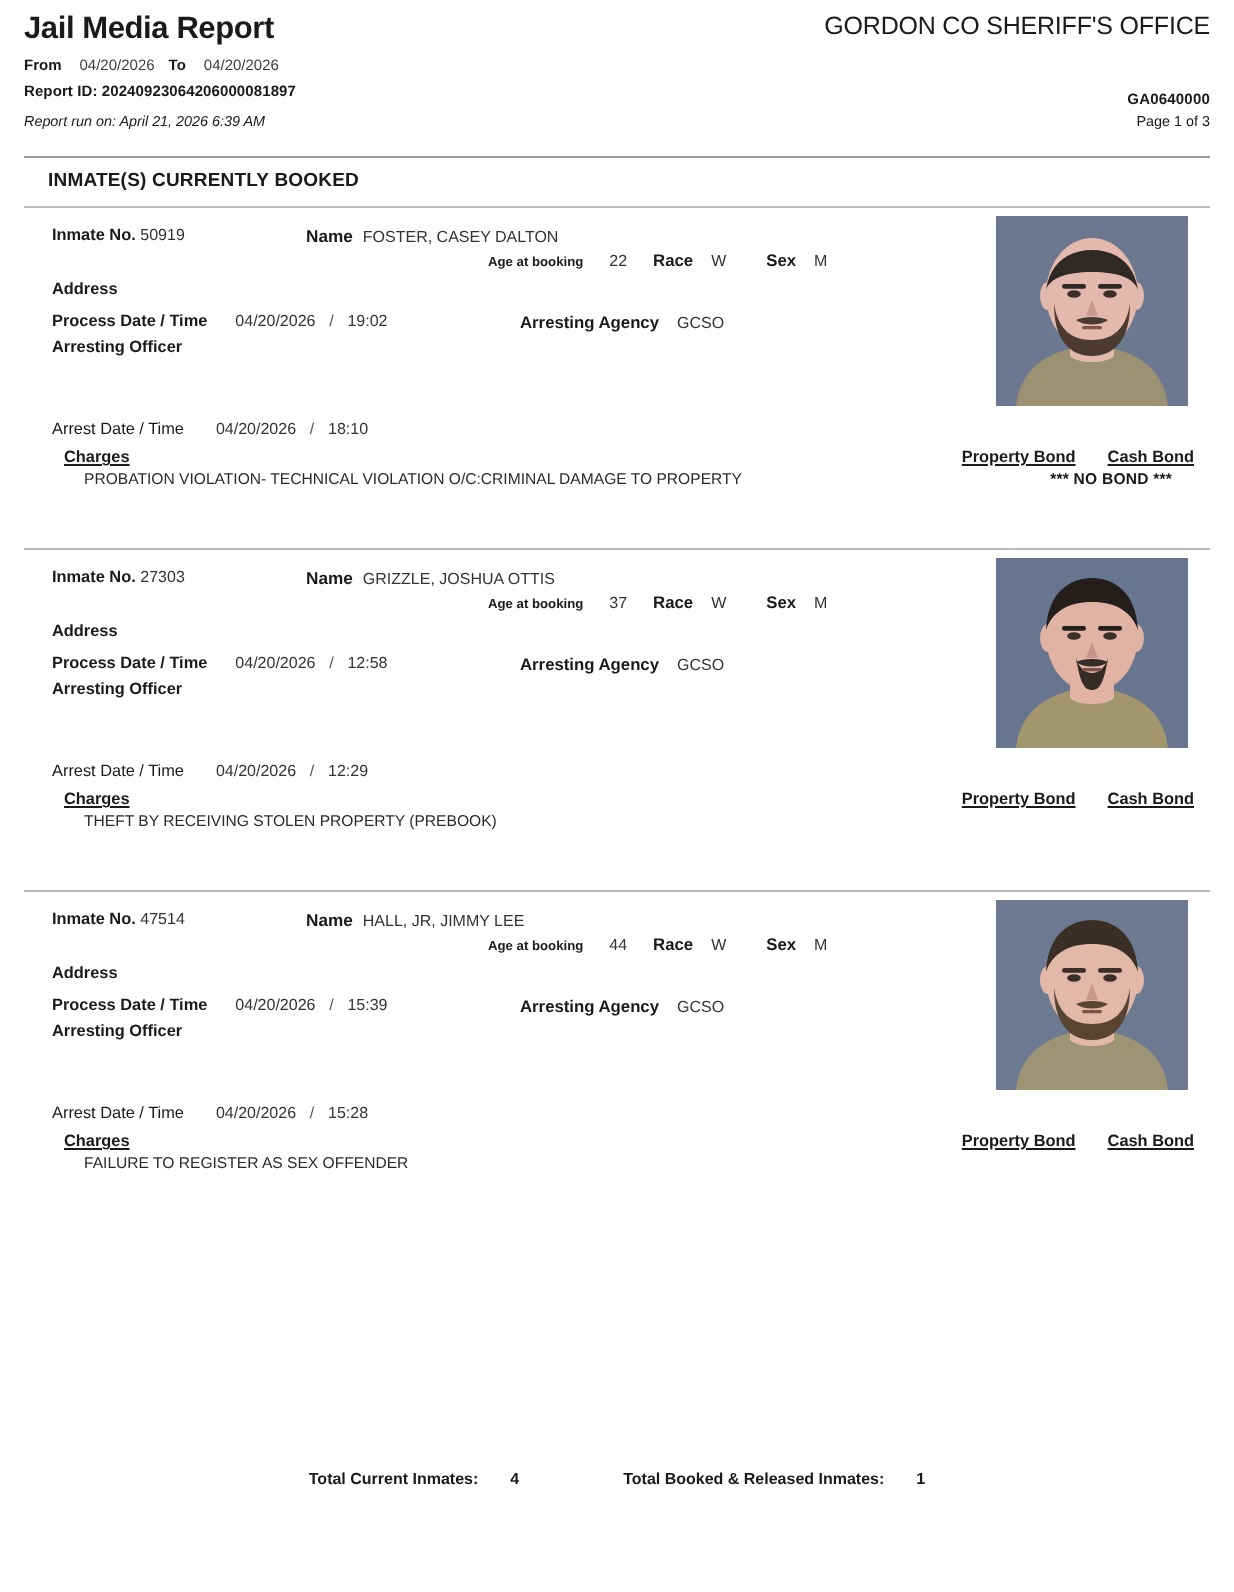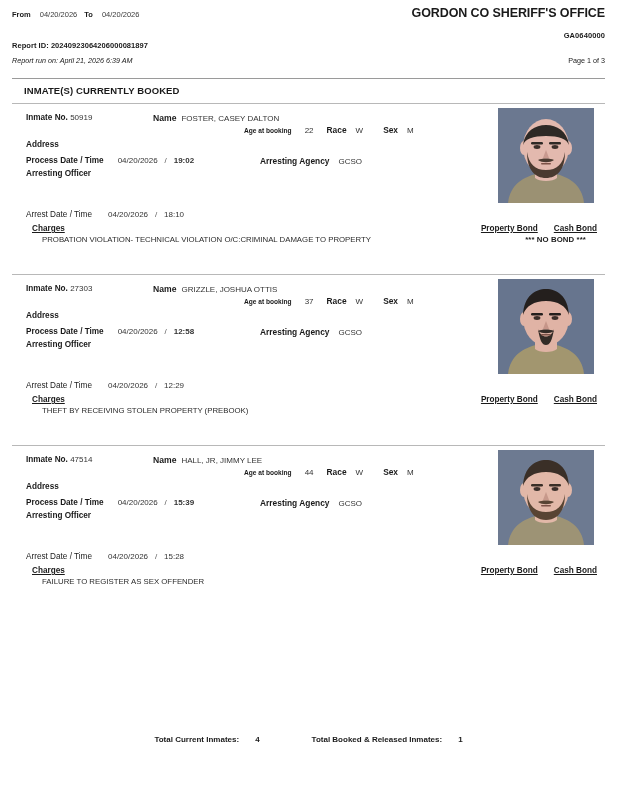--- a/index.html
+++ b/index.html
@@ -52,26 +52,26 @@
   .hdr-range .sp1 { display:inline-block; width:9px; }
   .hdr-range .sp2 { display:inline-block; width:7px; }
   .hdr-right {
     position: absolute;
     right: 0;
     top: 6px;
     text-align: right;
   }
   .hdr-agency {
     font-size: 12.5px;
-    font-weight: bold;
+    font-weight: normal;
     letter-spacing: -0.1px;
     line-height: 15px;
   }
   .hdr-code {
-    margin-top: 10px;
+    margin-top: 24px;
     font-size: 7.5px;
     font-weight: bold;
     letter-spacing: 0.1px;
   }
   .hdr-reportid {
     position: absolute;
     left: 0;
     top: 41px;
     font-size: 7.5px;
     font-weight: bold;
@@ -189,21 +189,21 @@
     top: 52px;
     font-size: 8.2px;
     white-space: nowrap;
   }
   .r-process .p-lbl { font-weight: bold; }
   .r-process .p-date {
     font-weight: normal; color:#333; font-size: 8px;
     display:inline-block; margin-left: 14px;
   }
   .r-process .p-slash { display:inline-block; width: 16px; text-align:center; color:#555; font-size:8px;}
-  .r-process .p-time { font-weight: bold; color:#333; font-size: 8px; margin-top: 29px; }
+  .r-process .p-time { font-weight: normal; color:#333; font-size: 8px; margin-top: 29px; }
 
   .r-agency {
     position: absolute;
     left: 248px;
     top: 52px;
     font-size: 8.4px;
     white-space: nowrap;
   }
   .r-agency .a-lbl { font-weight: bold; }
   .r-agency .a-val { font-weight: normal; color:#333; font-size: 8px; margin-left: 9px; margin-top: 10px; }
@@ -307,20 +307,21 @@
     font-weight: bold;
   }
   .footer-totals .ft-gap { display:inline-block; width: 52px; }
 </style>
 </head>
 <body>
 
 <div class="page">
 
   <div class="hdr">
+    <div class="hdr-title">Jail Media Report</div>
     <div class="hdr-range">
       <span class="lbl">From</span><span class="sp1"></span><span class="val">04/20/2026</span><span class="sp2"></span><span class="lbl">To</span><span class="sp1"></span><span class="val">04/20/2026</span>
     </div>
 
     <div class="hdr-right">
       <div class="hdr-agency">GORDON CO SHERIFF'S OFFICE</div>
       <div class="hdr-code">GA0640000</div>
     </div>
 
     <div class="hdr-reportid">

